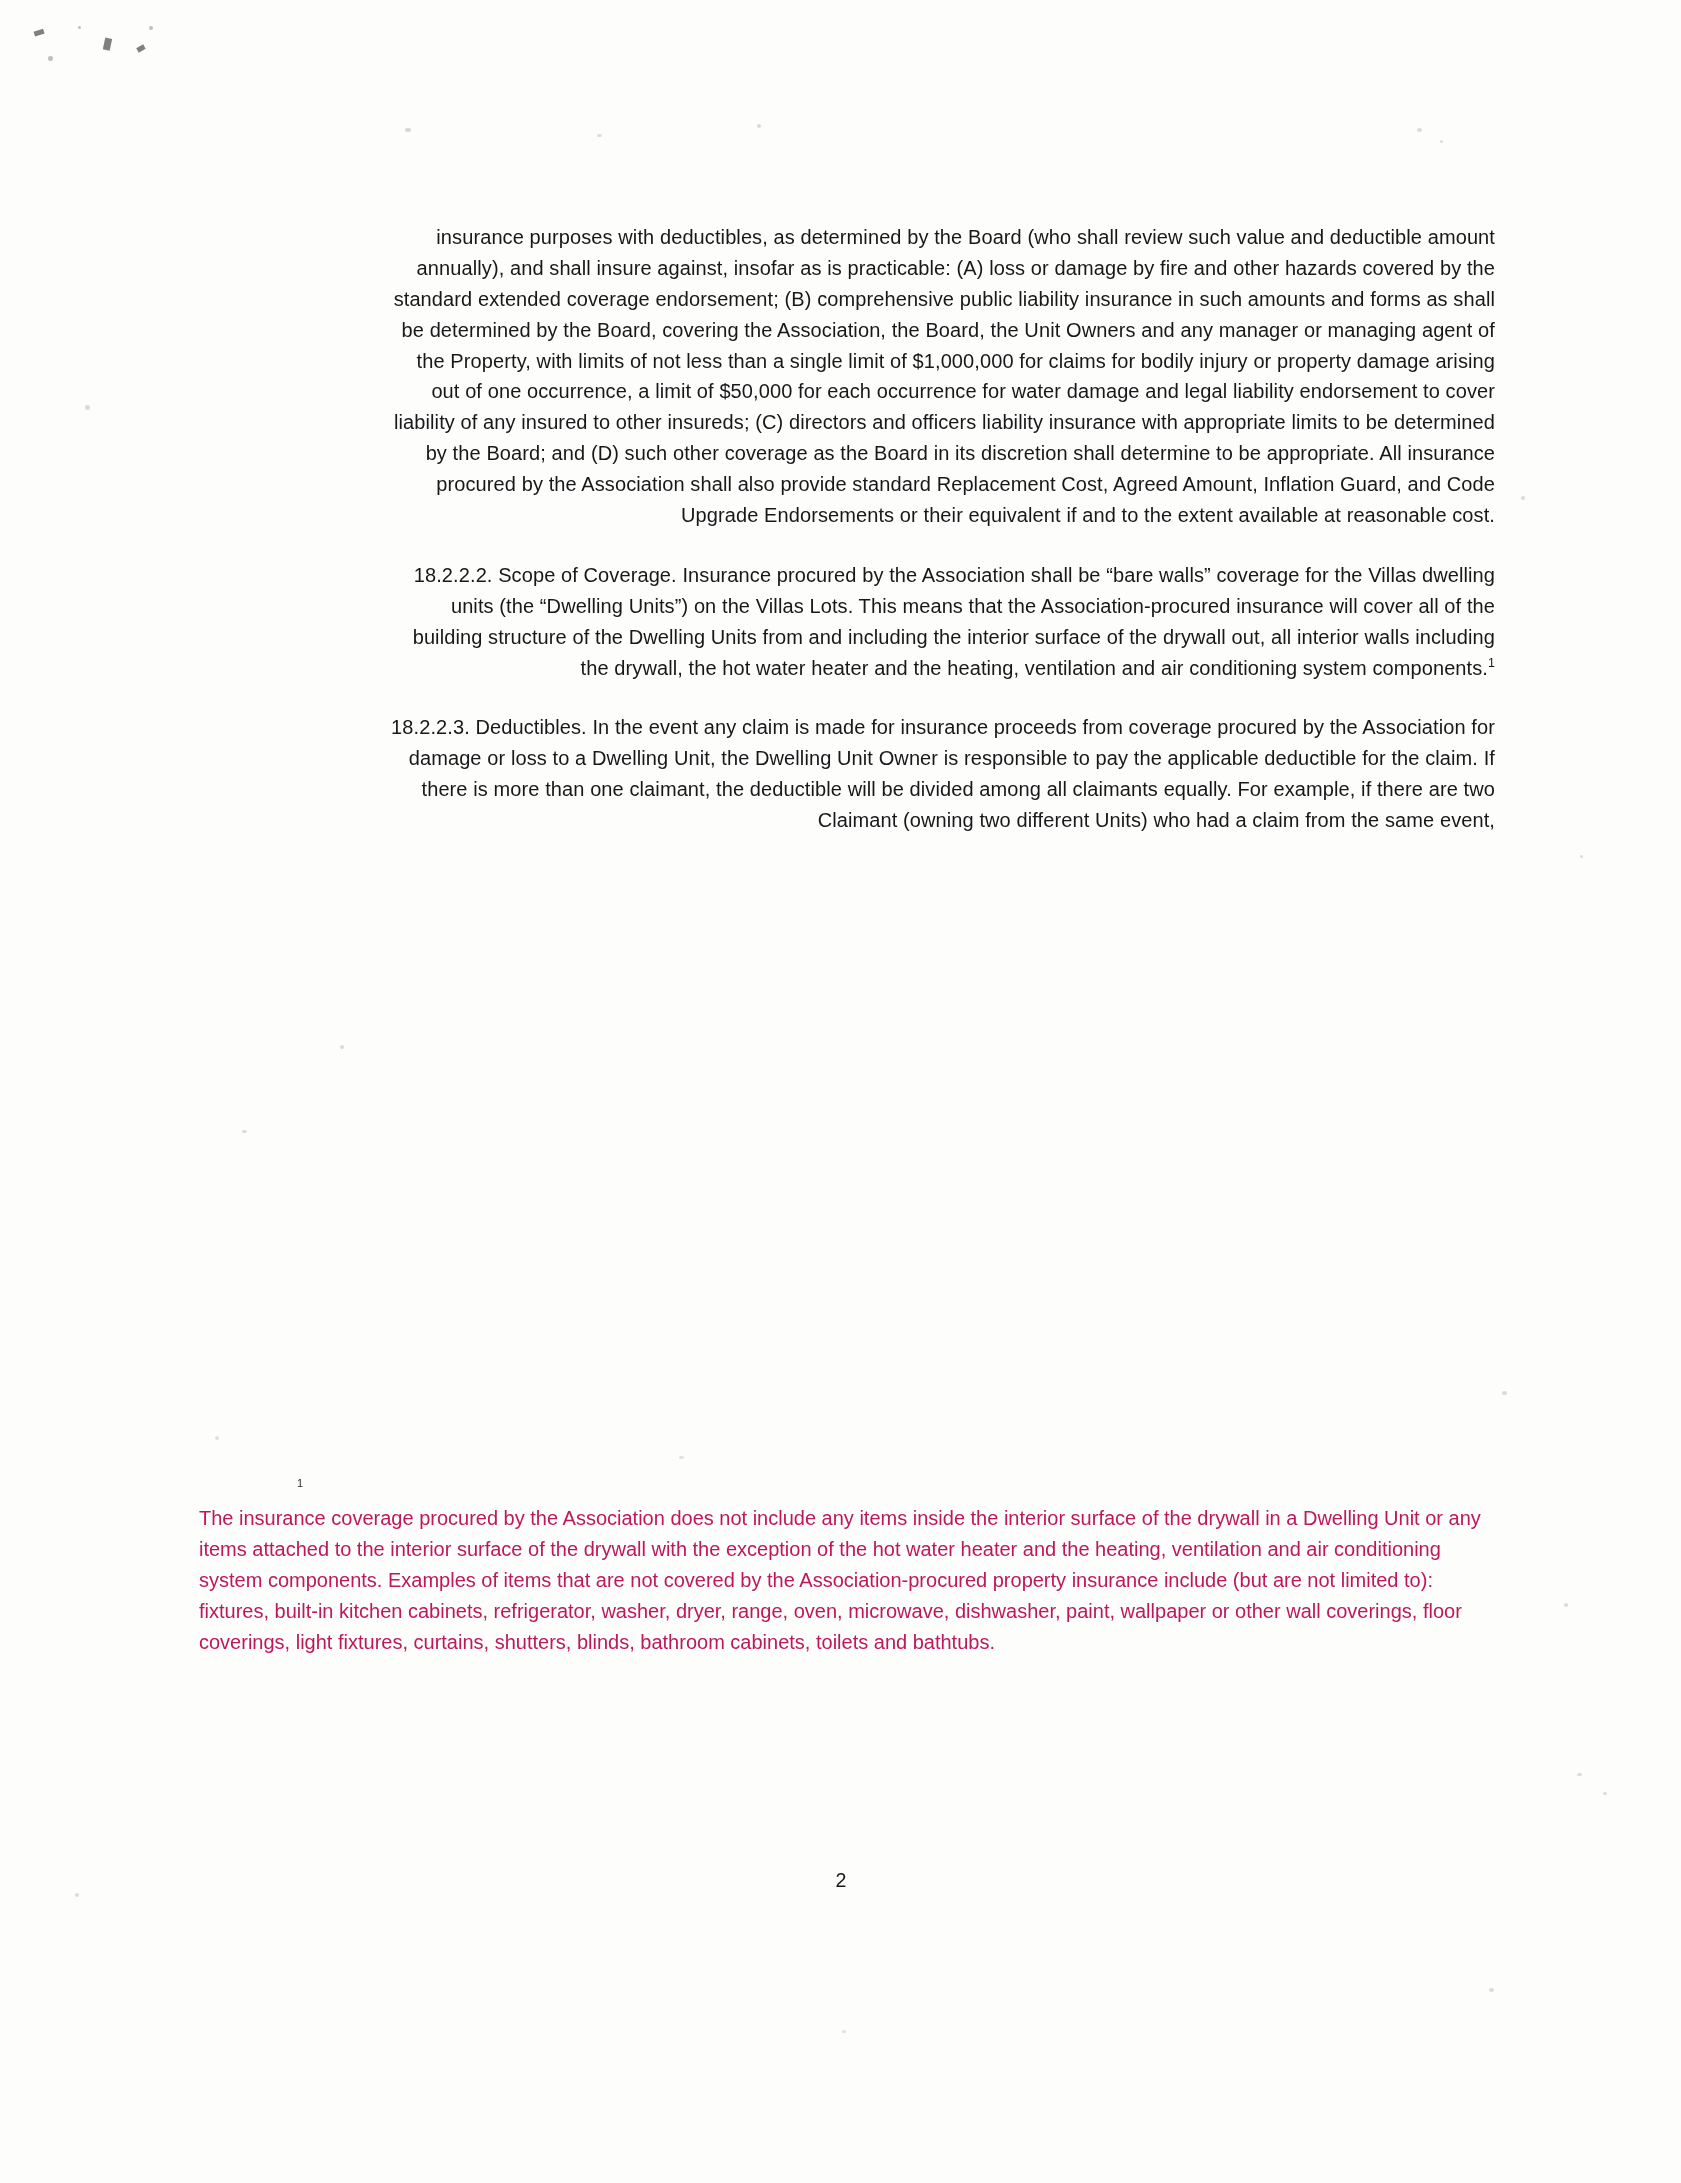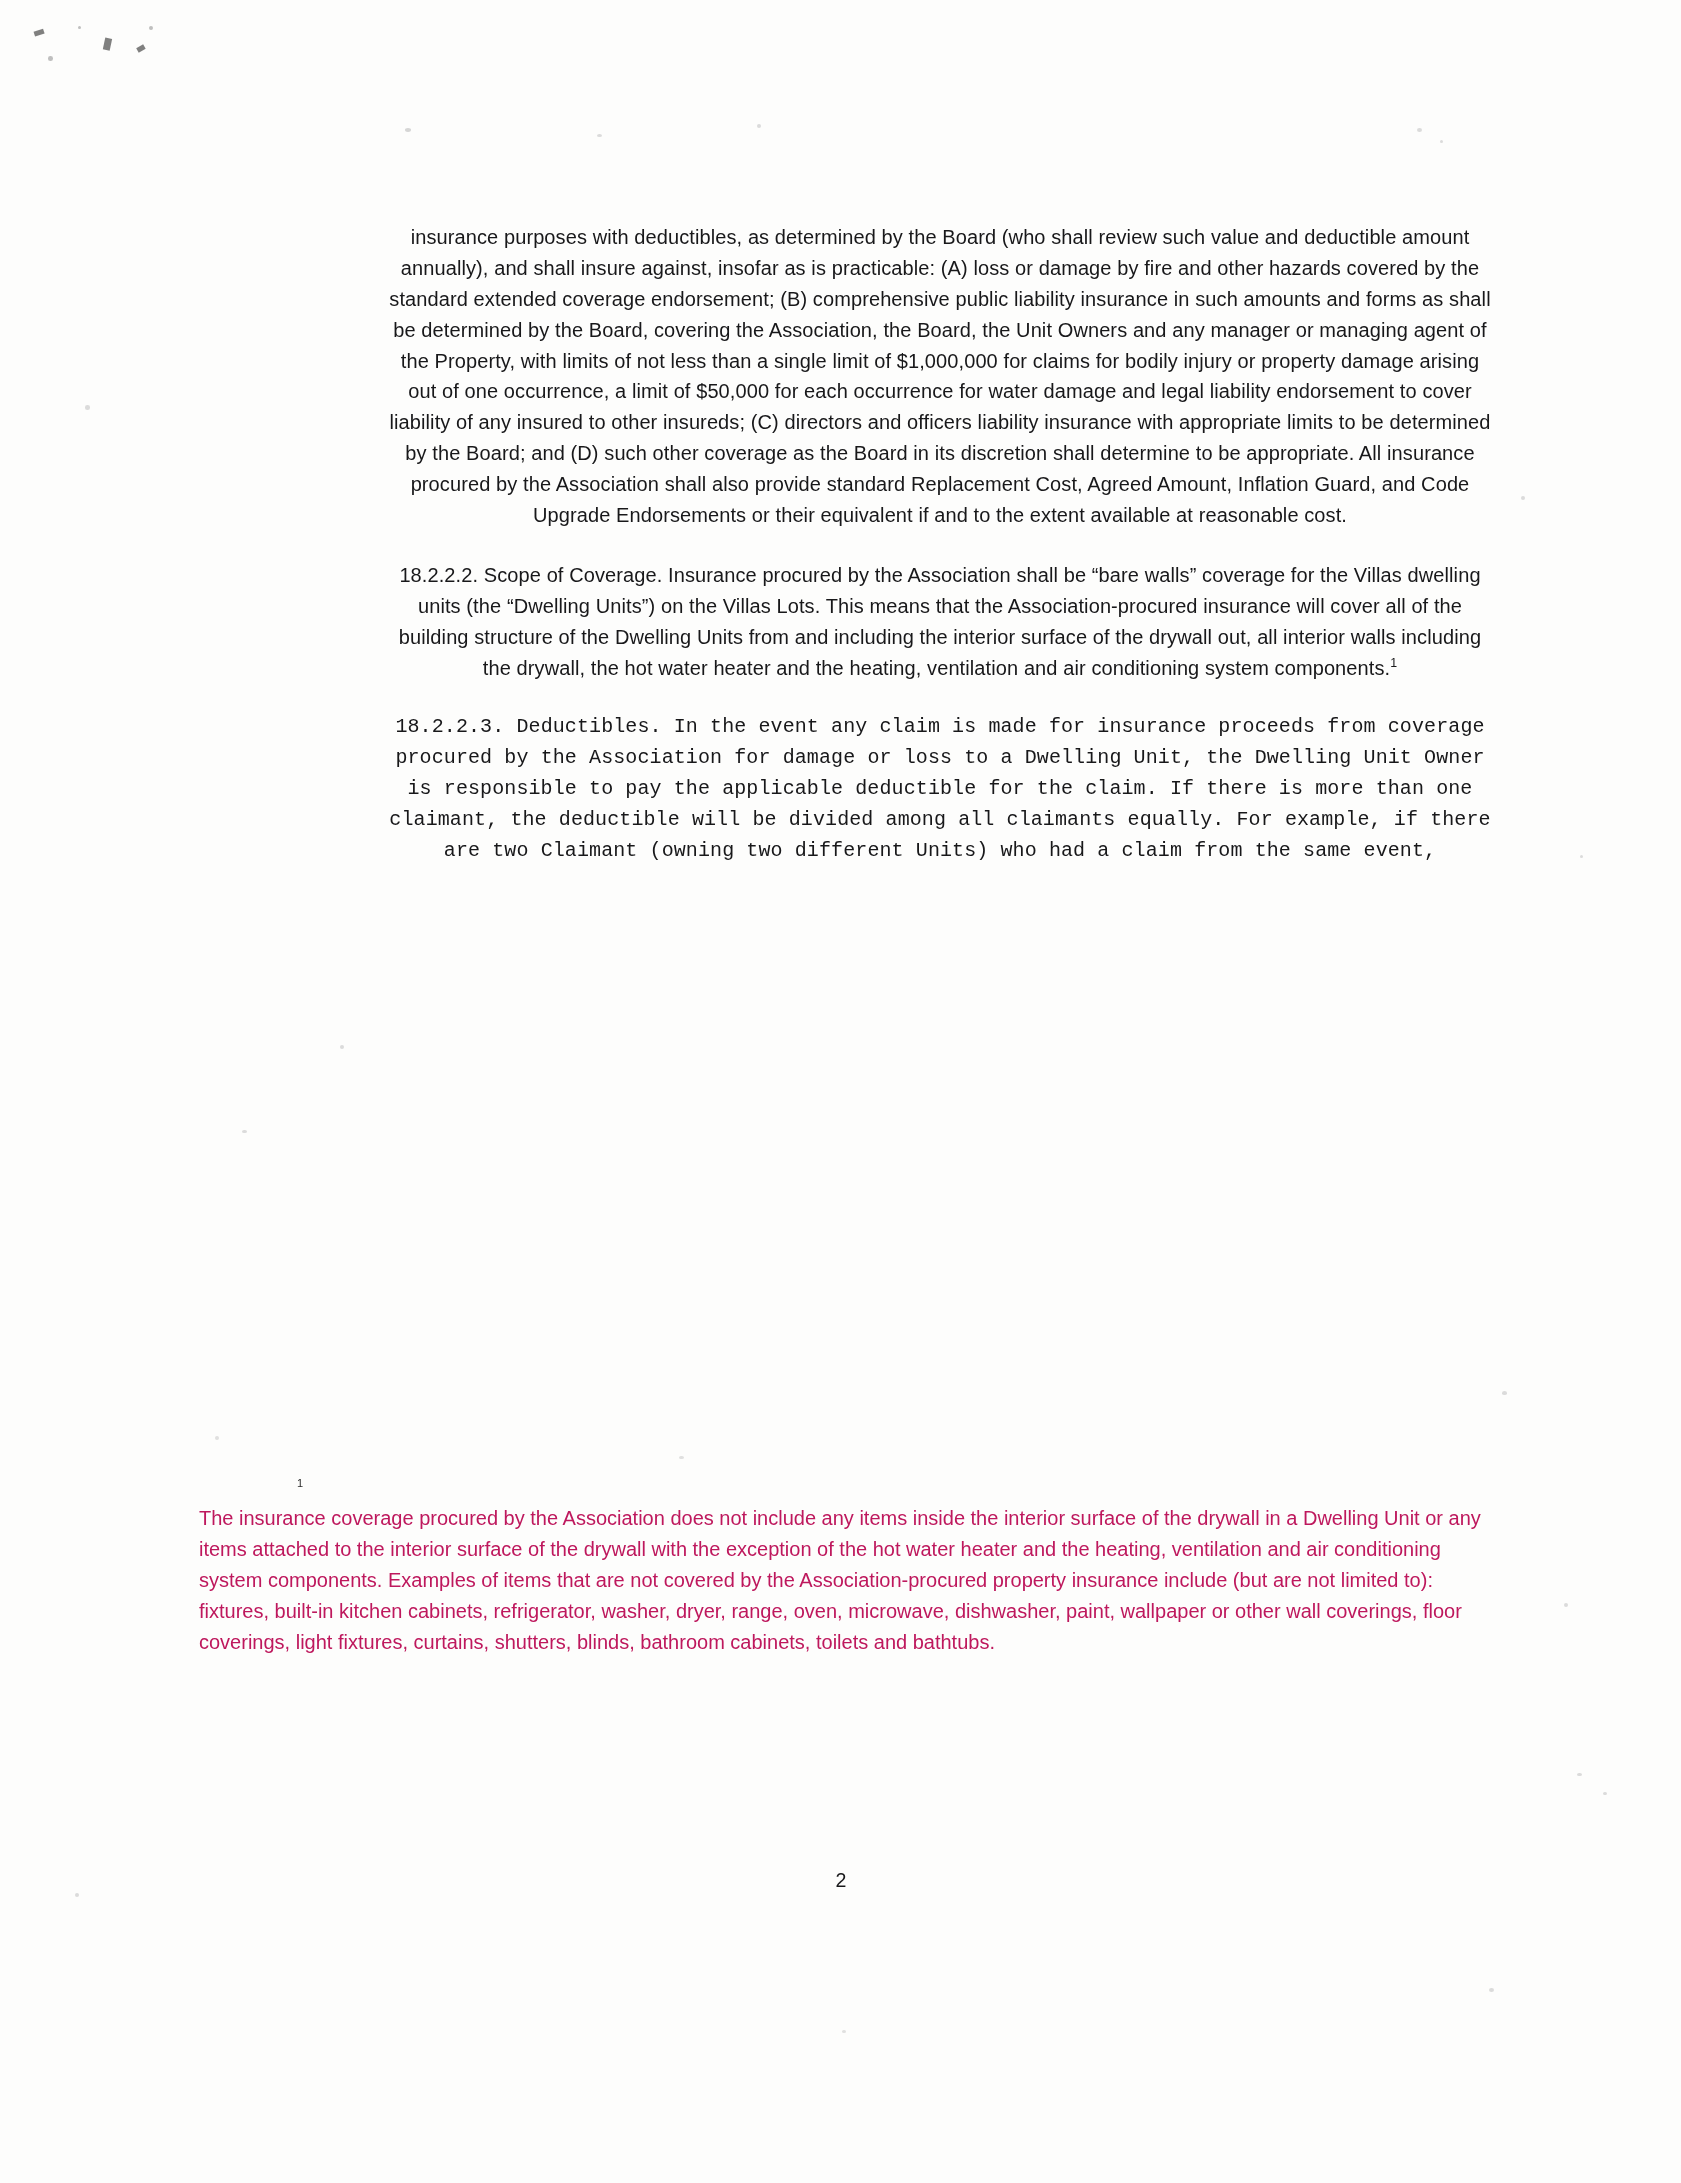--- a/index.html
+++ b/index.html
@@ -36,27 +36,27 @@
   }
 
   .body-block {
     position: absolute;
     left: 385px;
     width: 1110px;
     font-size: 20px;
     line-height: 1.545;
     letter-spacing: 0.1px;
     color: #18181a;
-    text-align: center;
+    text-align: right;
   }
 
   .para {
     margin: 0 0 29px 0;
   }
-  .para:last-child { margin-bottom: 16px; font-family: Liberation Mono, monospace; }
+  .para:last-child { margin-bottom: 16px; }
 
   .footnote-block {
     position: absolute;
     left: 199px;
     width: 1306px;
     font-size: 20px;
     line-height: 1.545;
     color: #be185d;
   }
 

